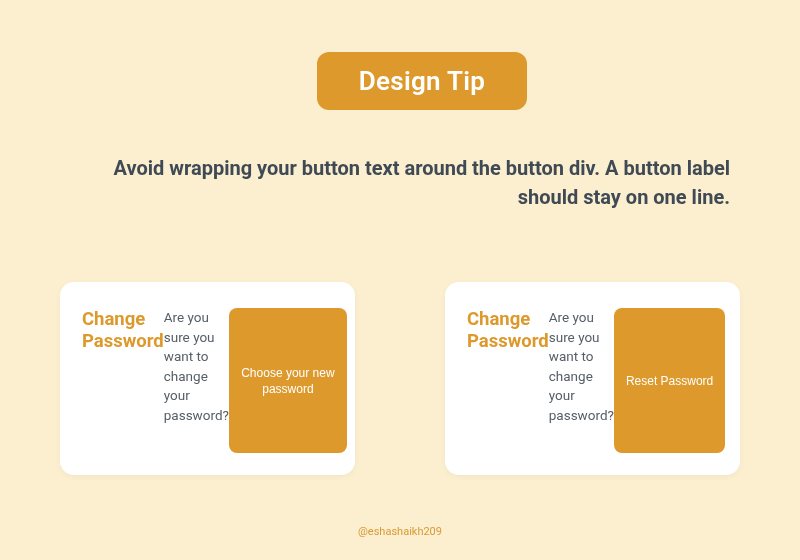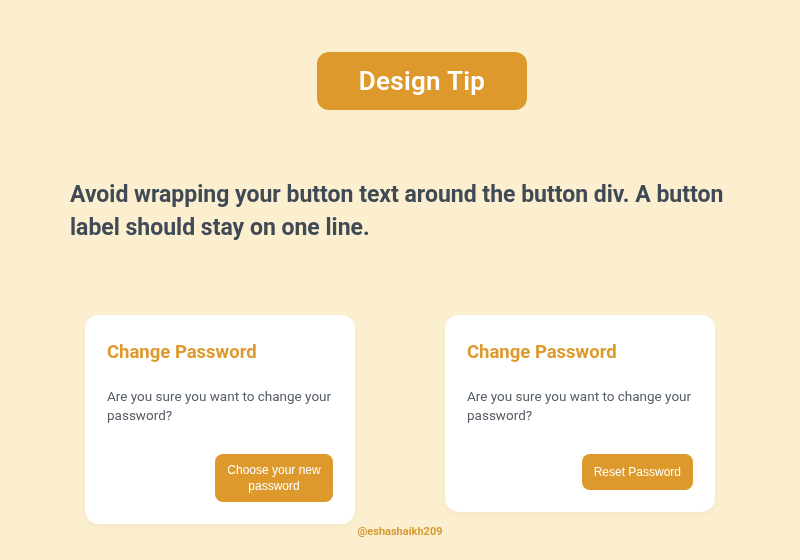--- a/index.html
+++ b/index.html
@@ -17,42 +17,42 @@
       background: #dd992c;
       color: #ffffff;
       font-size: 26px;
       font-weight: 600;
       padding: 14px 42px;
       border-radius: 12px;
       letter-spacing: 0.3px;
       margin-left: 44px;
     }
     .tip-text {
-      margin-top: 68px;
+      margin-top: 44px;
       max-width: 660px;
-      text-align: left;
+      text-align: right;
       color: #3f4a55;
-      font-size: 23px;
+      font-size: 20px;
       font-weight: 700;
       line-height: 1.45;
     }
     .cards {
       margin-top: 70px;
       display: flex;
       gap: 90px;
       align-items: flex-start;
     }
     .card {
       background: #ffffff;
-      width: 270px;
+      width: 295px;
       border-radius: 14px;
       padding: 26px 22px 22px 22px;
       box-shadow: 0 2px 6px rgba(0,0,0,0.04);
       display: flex;
-      flex-direction: column;
+      flex-direction: row;
     }
     .card-title {
       color: #dd992c;
       font-size: 18.5px;
       font-weight: 700;
       margin-bottom: 24px;
     }
     .card-body {
       color: #565e67;
       font-size: 13.5px;
@@ -82,21 +82,21 @@
       padding: 10px 12px;
       white-space: nowrap;
     }
     .credit {
       position: absolute;
       bottom: 22px;
       left: 0; right: 0;
       text-align: center;
       color: #d79a35;
       font-size: 11px;
-      font-weight: 700;
+      font-weight: 400;
     }
   </style>
 </head>
 <body>
 
 <div class="badge">Design Tip</div>
 
 <p class="tip-text">Avoid wrapping your button text around the button div. A button label should stay on one line.</p>
 
 <div class="cards">

